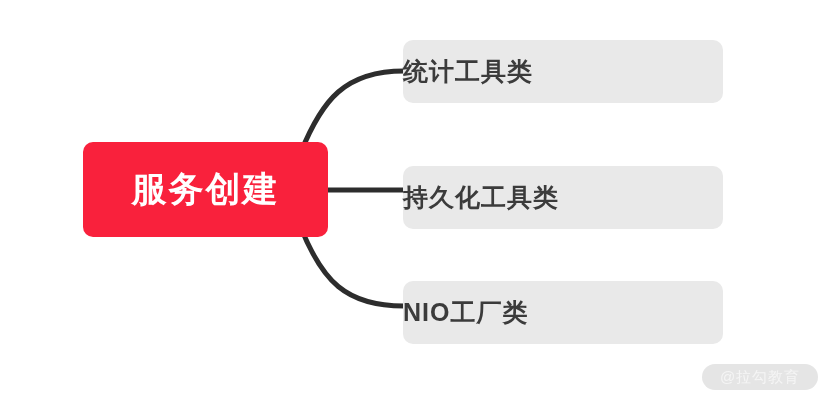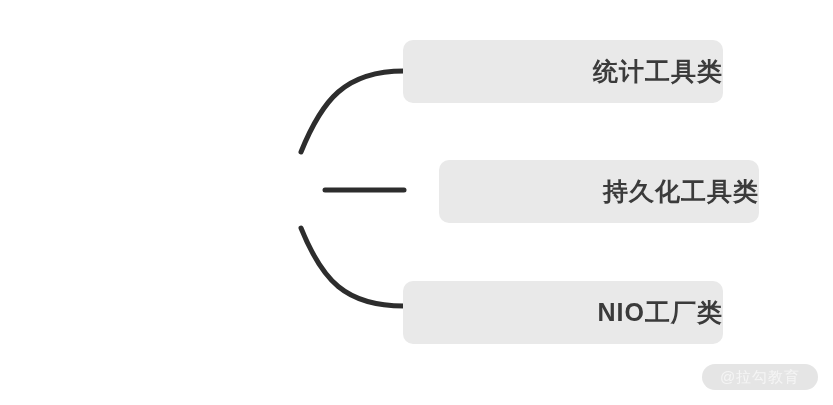--- a/index.html
+++ b/index.html
@@ -33,29 +33,29 @@
     font-weight:bold;
     letter-spacing:2px;
     cursor:pointer;
   }
   .child-node {
     position:absolute;
     left:403px;
     width:320px; height:63px;
     background:var(--child-bg, #e9e9e9);
     border-radius:10px;
-    display:flex; align-items:center; justify-content:flex-end;
+    display:flex; align-items:center; justify-content:flex-start;
     color:var(--child-text, #3b3b3b);
     font-size:25px;
     font-weight:600;
     letter-spacing:1px;
     cursor:pointer;
   }
   .child-1 { top:40px; }
-  .child-2 { top:160px;margin-left:36px; }
+  .child-2 { top:166px; }
   .child-3 { top:275px;margin-top:6px; }
   .watermark {
     position:absolute;
     left:702px; top:364px;
     width:116px; height:26px;
     background:var(--watermark-bg, #e5e5e5);
     border-radius:13px;
     display:flex; align-items:center; justify-content:center;
     color:var(--watermark-text, #f5f5f5);
     font-size:15px;
@@ -66,20 +66,23 @@
 <body>
 
 <div class="canvas">
 
   <svg class="connectors" viewBox="0 0 833 405">
     <path d="M 301 152 C 322 100 345 71 404 71"></path>
     <path d="M 325 190 L 404 190"></path>
     <path d="M 301 228 C 322 280 345 306 404 306"></path>
   </svg>
 
+  <div class="root-node">
+    <span>服务创建</span>
+  </div>
 
   <div class="child-node child-1">
     <span>统计工具类</span>
   </div>
 
   <div class="child-node child-2">
     <span>持久化工具类</span>
   </div>
 
   <div class="child-node child-3">

